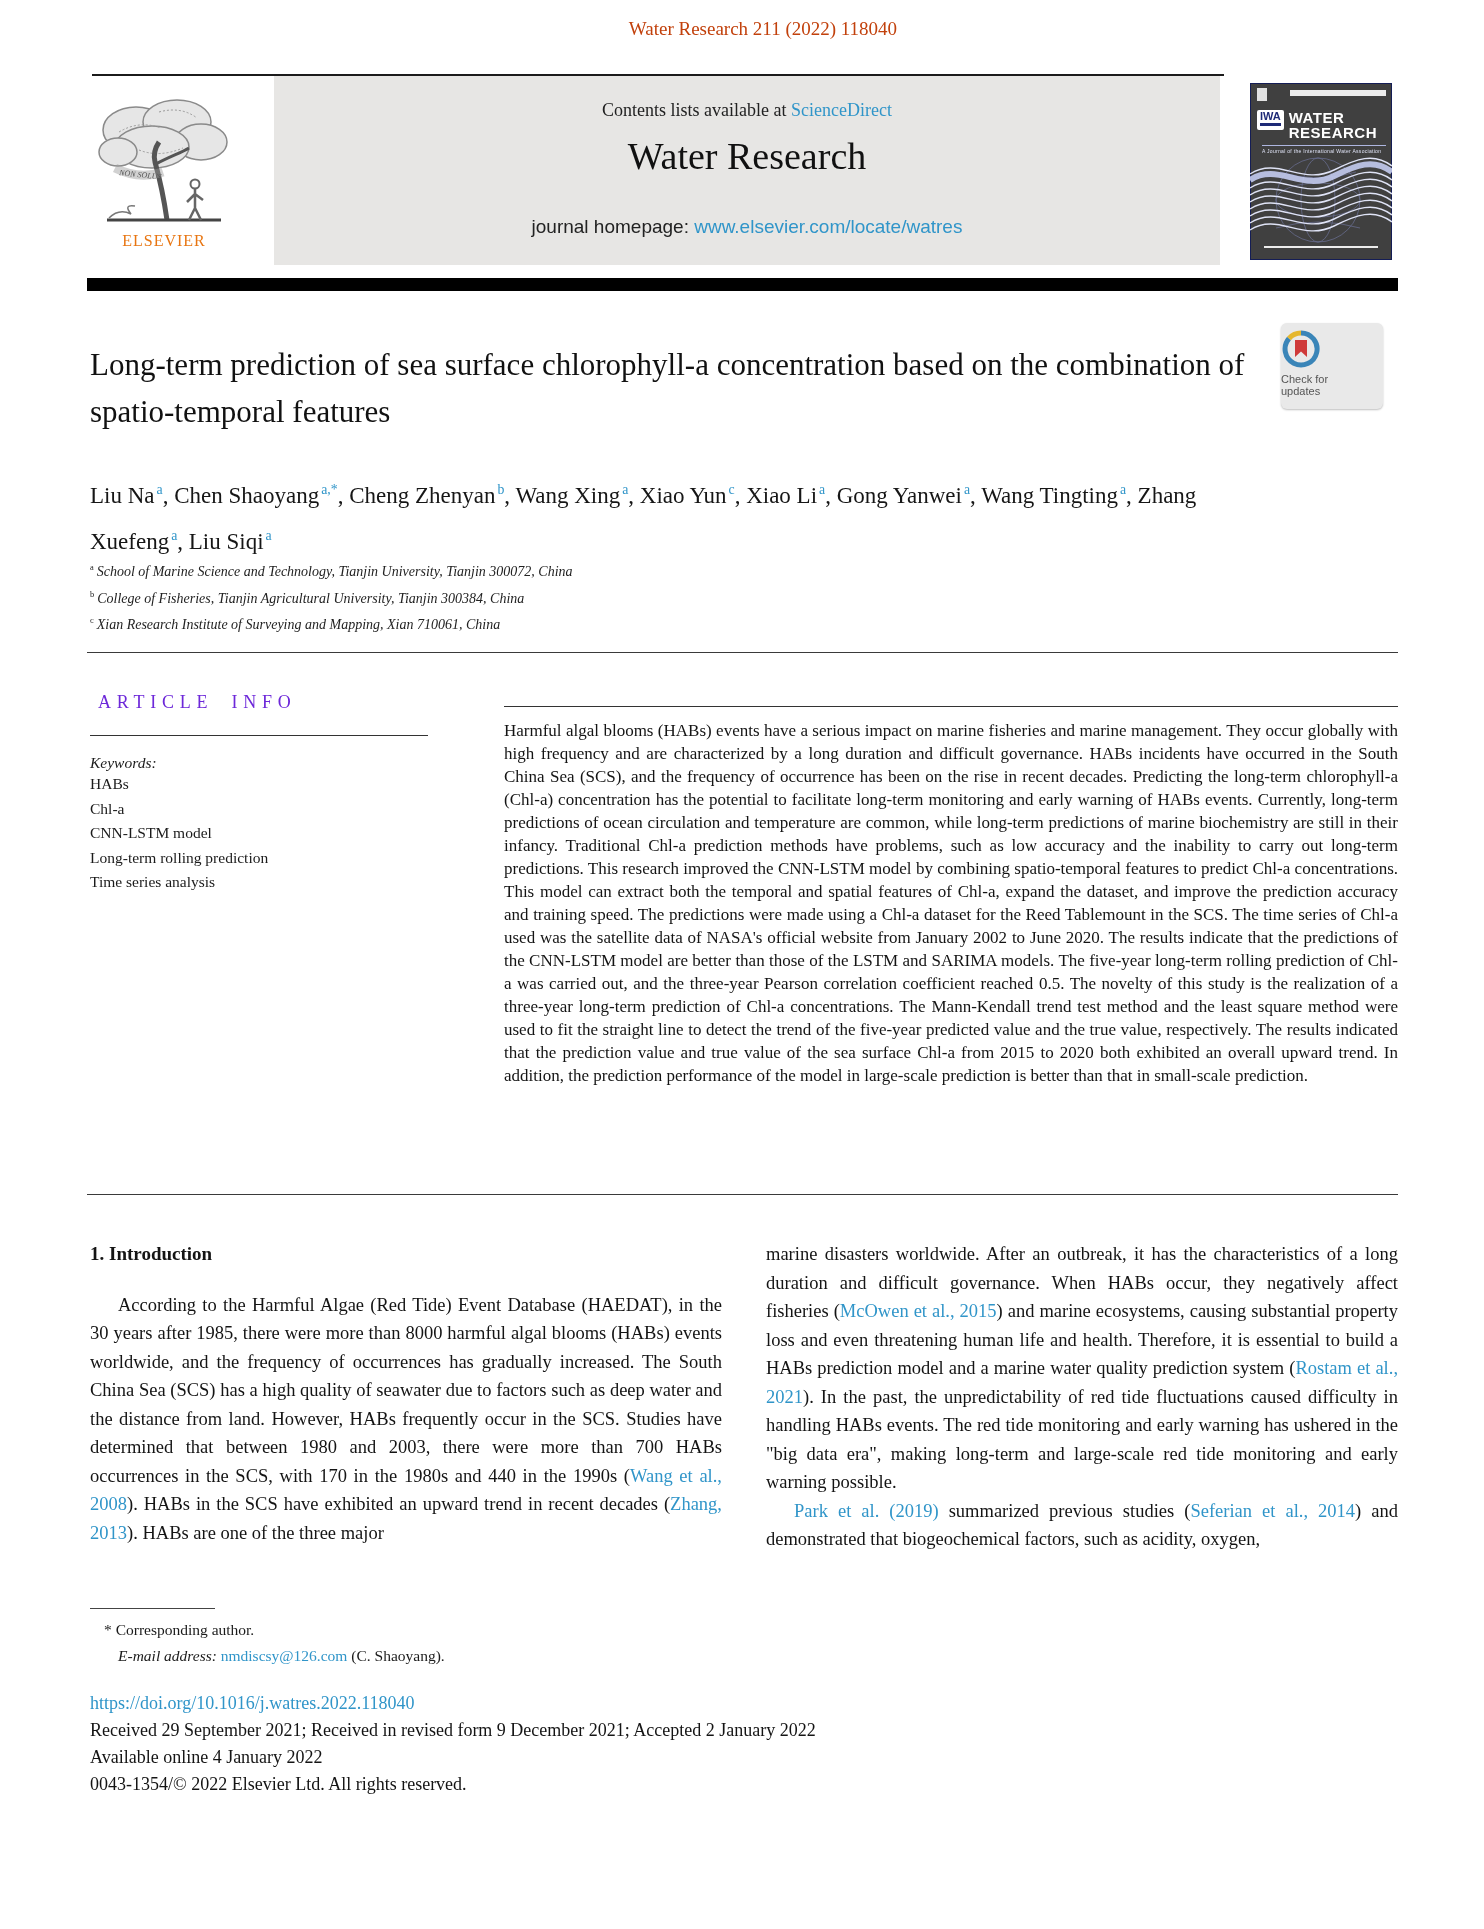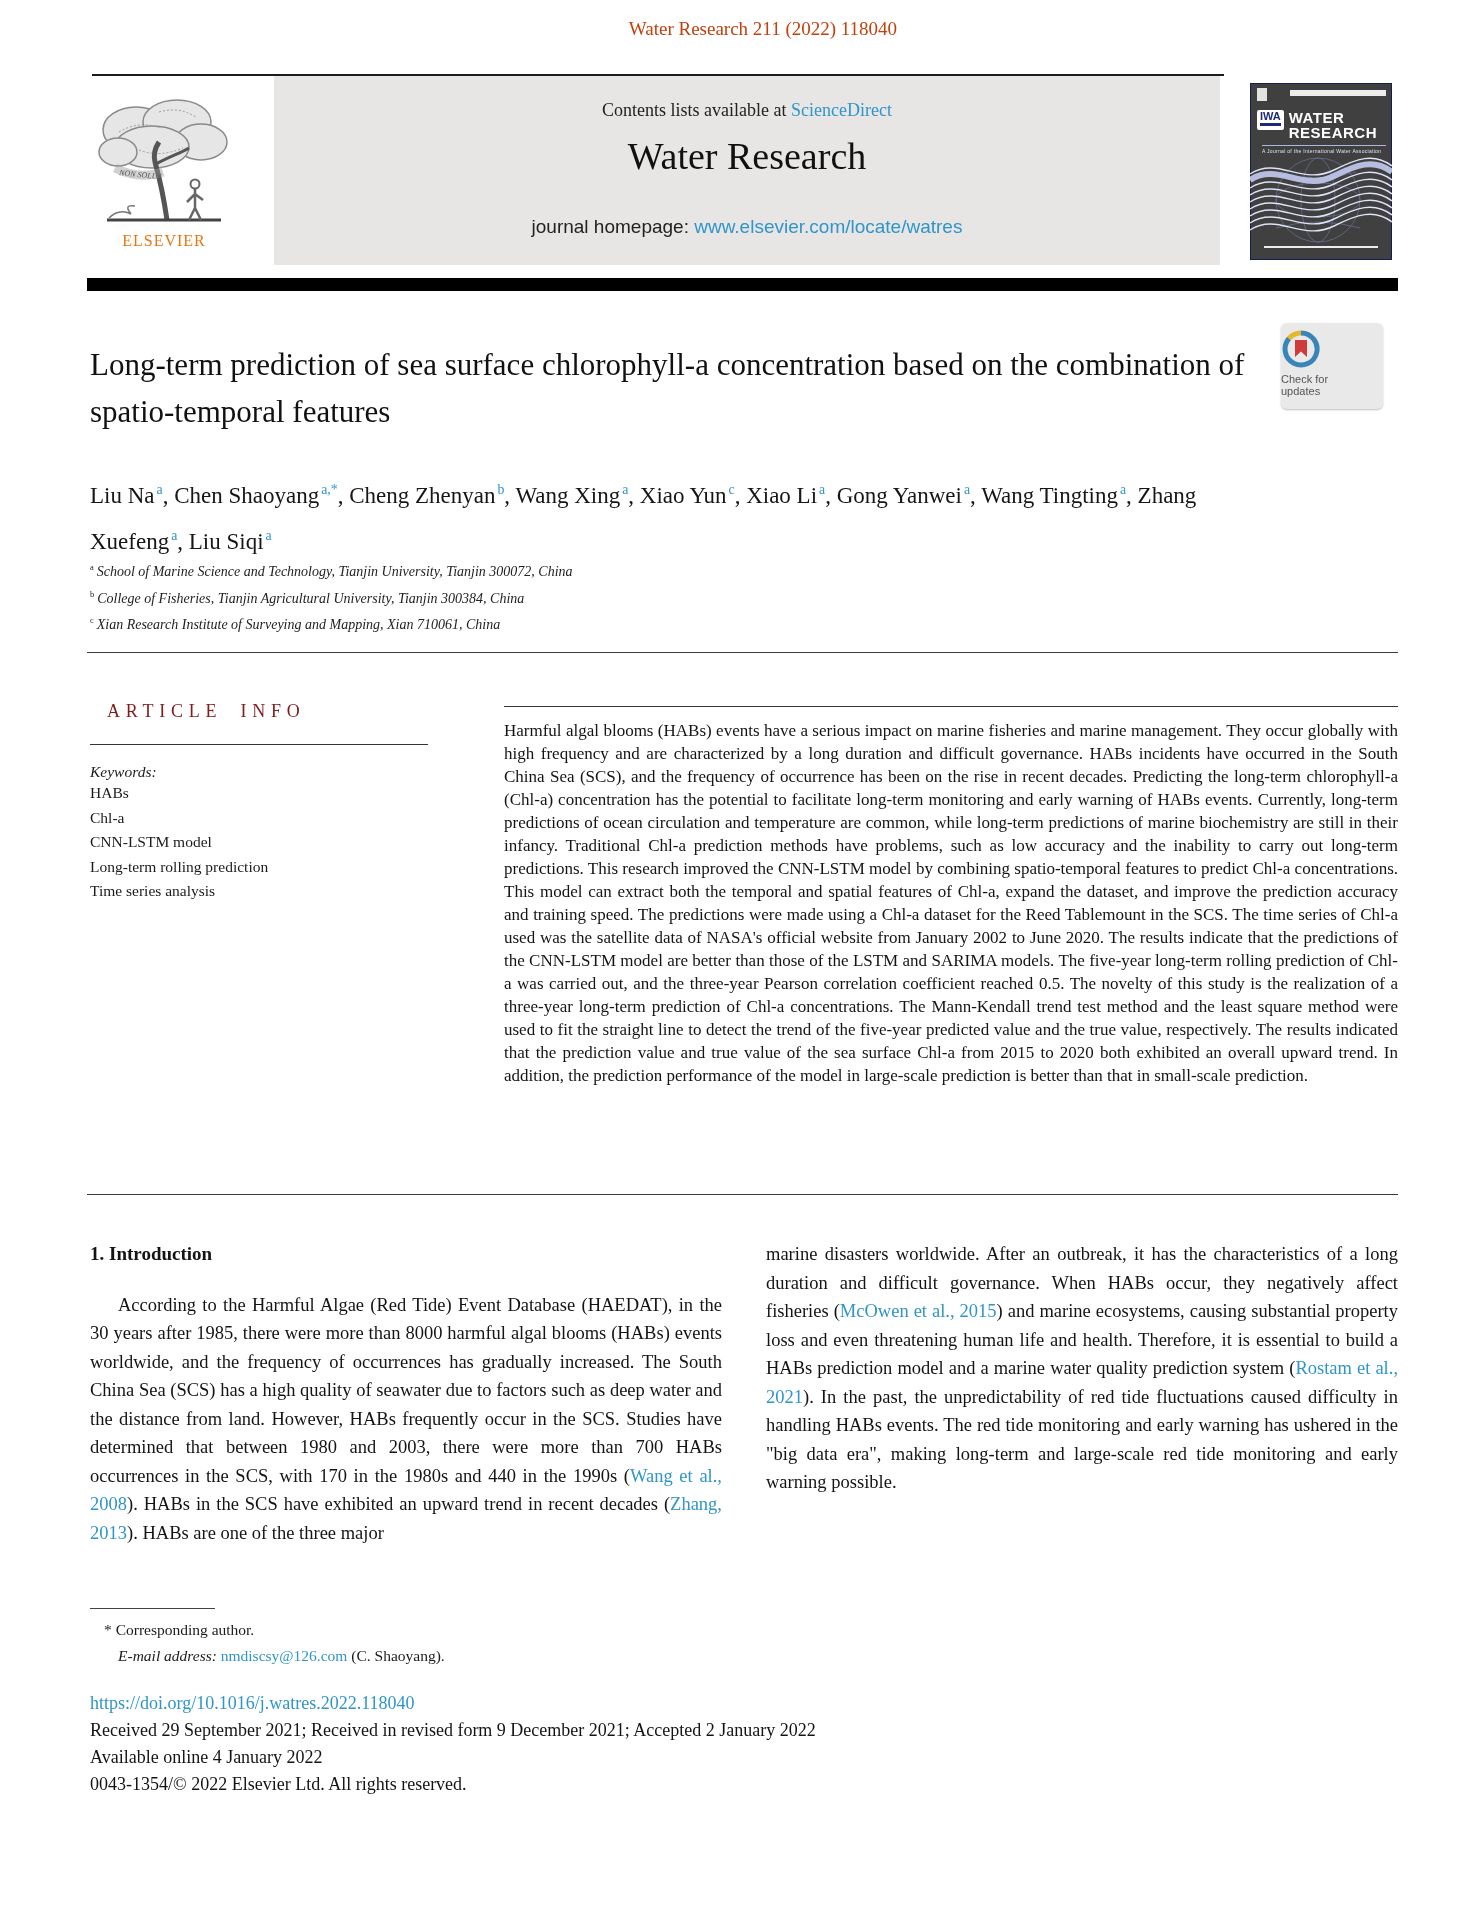--- a/index.html
+++ b/index.html
@@ -64,21 +64,21 @@
   
   .rule{position:absolute;left:87px;width:1311px;height:1px;background:#3a3a3a;}
   .rule-a{top:652px;}
   .rule-b{top:1194px;}
 
   
   .info-abstract{position:absolute;left:90px;top:684px;width:1308px;display:flex;}
   .article-info{width:338px;flex:none;}
   .abs-col{margin-left:76px;flex:1;}
   .sec-head{font-size:18px;font-weight:normal;letter-spacing:.32em;word-spacing:.45em;
-            color:#7f1d1d;margin:17px;}
+            color:#6d28d9;margin:8px;}
   .sec-rule{border:none;border-top:1px solid #333;margin:22px 0 0 0;}
   .kw-label{font-style:italic;font-size:15.5px;margin-top:18px;}
   .kw-item{font-size:15.5px;line-height:24.5px;}
   .abstract-text{font-size:17px;line-height:23px;text-align:justify;margin:12px 0 0 0;color:#141414;}
 
   
   .body-cols{position:absolute;left:90px;top:1240px;width:1308px;display:flex;
              font-size:18.5px;line-height:28.5px;text-align:justify;color:#141414;}
   .col-left{width:632px;flex:none;}
   .col-right{margin-left:44px;flex:1;}
@@ -219,20 +219,21 @@
 
   <div class="rule rule-b"></div>
 
   <div class="body-cols">
     <div class="col-left">
       <h3 class="intro-head">1. Introduction</h3>
       <p class="indent"><span>According to the Harmful Algae (Red Tide) Event Database (HAEDAT), in the 30 years after 1985, there were more than 8000 harmful algal blooms (HABs) events worldwide, and the frequency of occurrences has gradually increased. The South China Sea (SCS) has a high quality of seawater due to factors such as deep water and the distance from land. However, HABs frequently occur in the SCS. Studies have determined that between 1980 and 2003, there were more than 700 HABs occurrences in the SCS, with 170 in the 1980s and 440 in the 1990s (</span><span class="lnk">Wang et al., 2008</span><span>). HABs in the SCS have exhibited an upward trend in recent decades (</span><span class="lnk">Zhang, 2013</span><span>). HABs are one of the three major</span></p>
     </div>
     <div class="col-right">
       <p><span>marine disasters worldwide. After an outbreak, it has the characteristics of a long duration and difficult governance. When HABs occur, they negatively affect fisheries (</span><span class="lnk">McOwen et al., 2015</span><span>) and marine ecosystems, causing substantial property loss and even threatening human life and health. Therefore, it is essential to build a HABs prediction model and a marine water quality prediction system (</span><span class="lnk">Rostam et al., 2021</span><span>). In the past, the unpredictability of red tide fluctuations caused difficulty in handling HABs events. The red tide monitoring and early warning has ushered in the "big data era", making long-term and large-scale red tide monitoring and early warning possible.</span></p>
+      <p class="indent"><span class="lnk">Park et al. (2019)</span><span> summarized previous studies (</span><span class="lnk">Seferian et al., 2014</span><span>) and demonstrated that biogeochemical factors, such as acidity, oxygen,</span></p>
     </div>
   </div>
 
   <div class="footnote">
     <div class="footnote-rule"></div>
     <div class="fn-line1">* Corresponding author.</div>
     <div class="fn-line2"><span class="it">E-mail address: </span><span class="lnk">nmdiscsy@126.com</span><span> (C. Shaoyang).</span></div>
   </div>
 
   <div class="footer">

